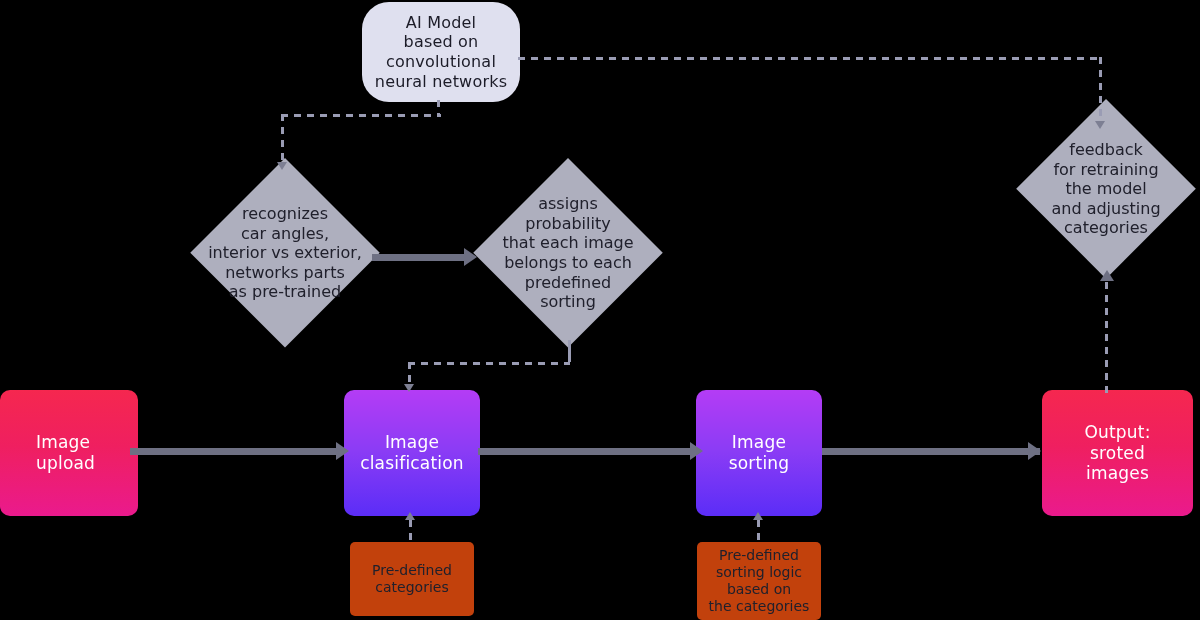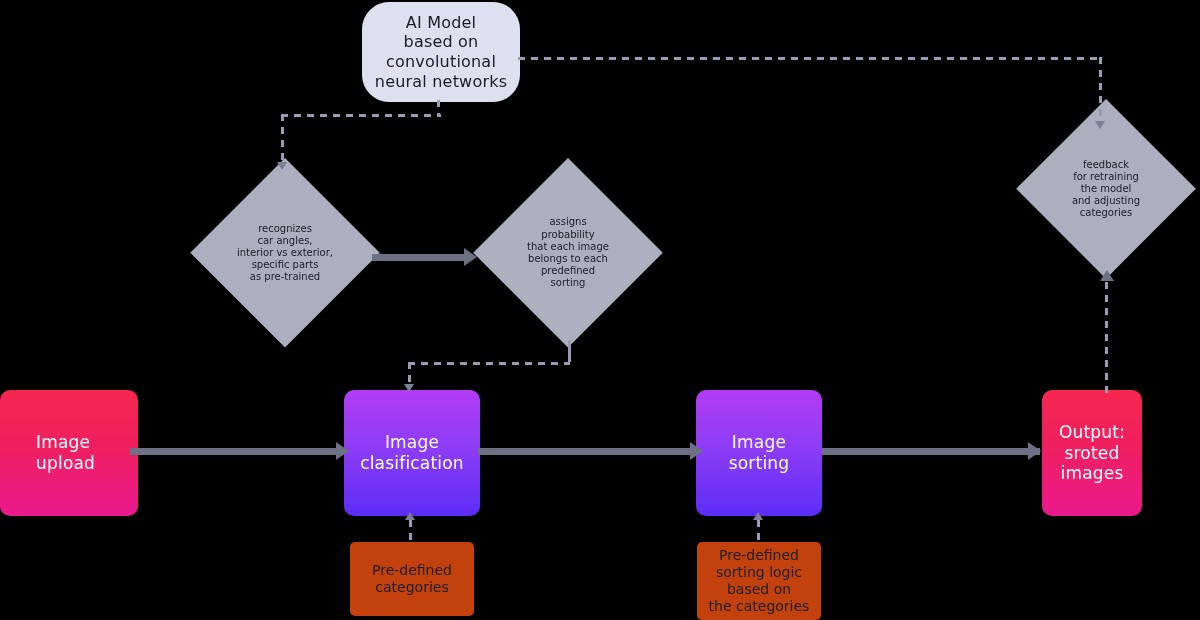--- a/index.html
+++ b/index.html
@@ -20,21 +20,21 @@
     font-size:16px;letter-spacing:.2px;
     box-shadow:0 1px 3px rgba(0,0,0,.25);
   }
 
   
   .note-gray{
     background:#c2410c;border-radius:5px;color:#20202c;font-size:14px;
   }
 
   
-  .diamond{color:#20202c;font-size:10px;align-items:center;}
+  .diamond{color:#20202c;font-size:16px;align-items:center;}
   .diamond .dshape{
     position:absolute;left:50%;top:50%;width:70.7%;height:70.7%;
     transform:translate(-50%,-50%) rotate(45deg);
     background:#aeafbe;z-index:1;
   }
   .diamond .txt{z-index:3;}
 
   
   .box-grad{border-radius:10px;color:#fff;font-size:17px;letter-spacing:.2px;}
   .grad-pink{background:linear-gradient(180deg,#f5274f 0%,#ef1f60 45%,#ea1a8d 100%);}
@@ -102,21 +102,21 @@
 based on
 convolutional
 neural networks</div>
   </div>
 
   <div class="node diamond" style="left:190px;top:158px;width:190px;height:190px;">
     <div class="dshape"></div>
     <div class="txt">recognizes
 car angles,
 interior vs exterior,
-specific parts
+networks parts
 as pre-trained</div>
   </div>
 
   <div class="node diamond" style="left:473px;top:158px;width:190px;height:190px;">
     <div class="dshape"></div>
     <div class="txt">assigns
 probability
 that each image
 belongs to each
 predefined
@@ -140,21 +140,21 @@
   <div class="node box-grad grad-purple" style="left:344px;top:390px;width:136px;height:126px;">
     <div class="txt">Image
 clasification</div>
   </div>
 
   <div class="node box-grad grad-purple" style="left:696px;top:390px;width:126px;height:126px;">
     <div class="txt">Image
 sorting</div>
   </div>
 
-  <div class="node box-grad grad-pink" style="left:1042px;top:390px;width:100px;height:126px;">
+  <div class="node box-grad grad-pink" style="left:1042px;top:390px;width:151px;height:126px;">
     <div class="txt">Output:
 sroted
 images</div>
   </div>
 
   <div class="node note-gray" style="left:350px;top:542px;width:124px;height:74px;">
     <div class="txt">Pre-defined
 categories</div>
   </div>
 

